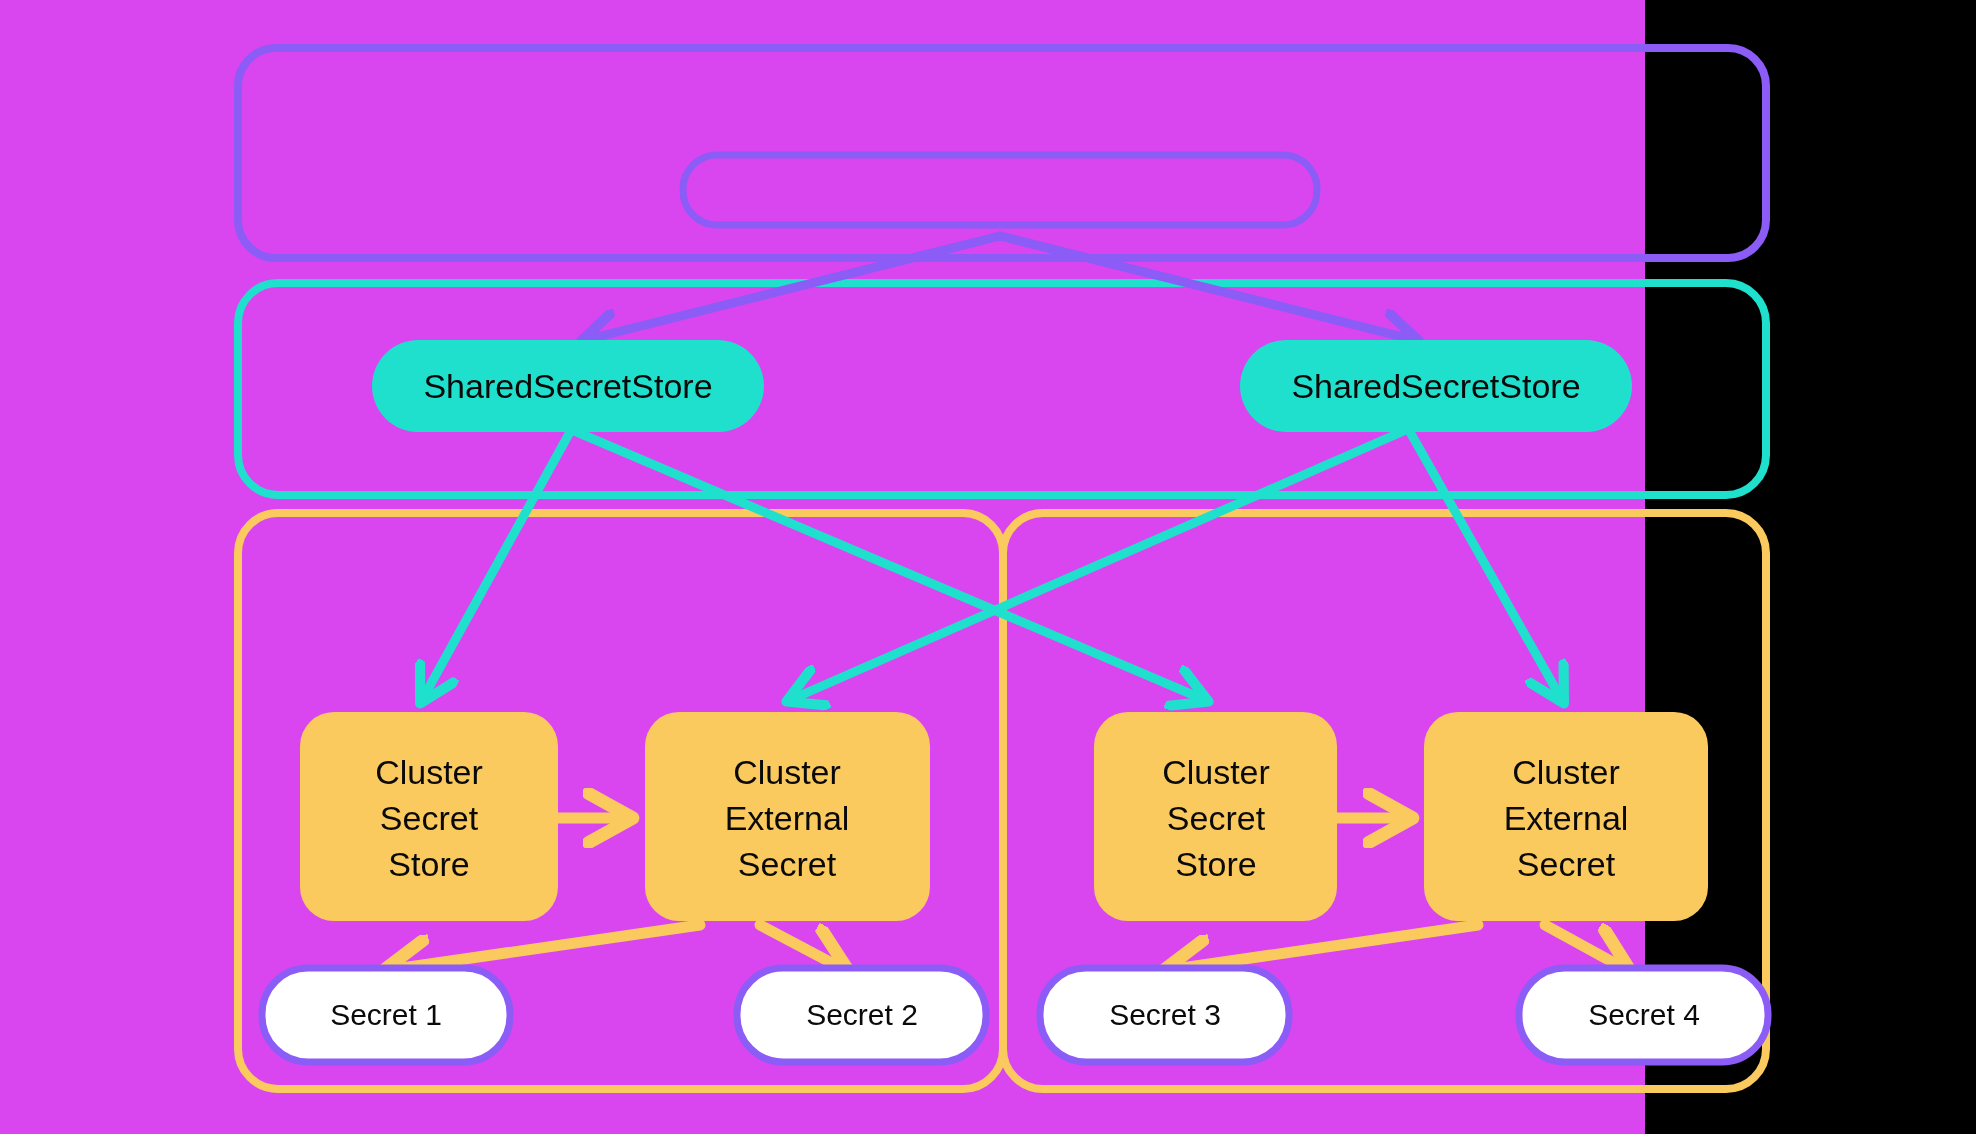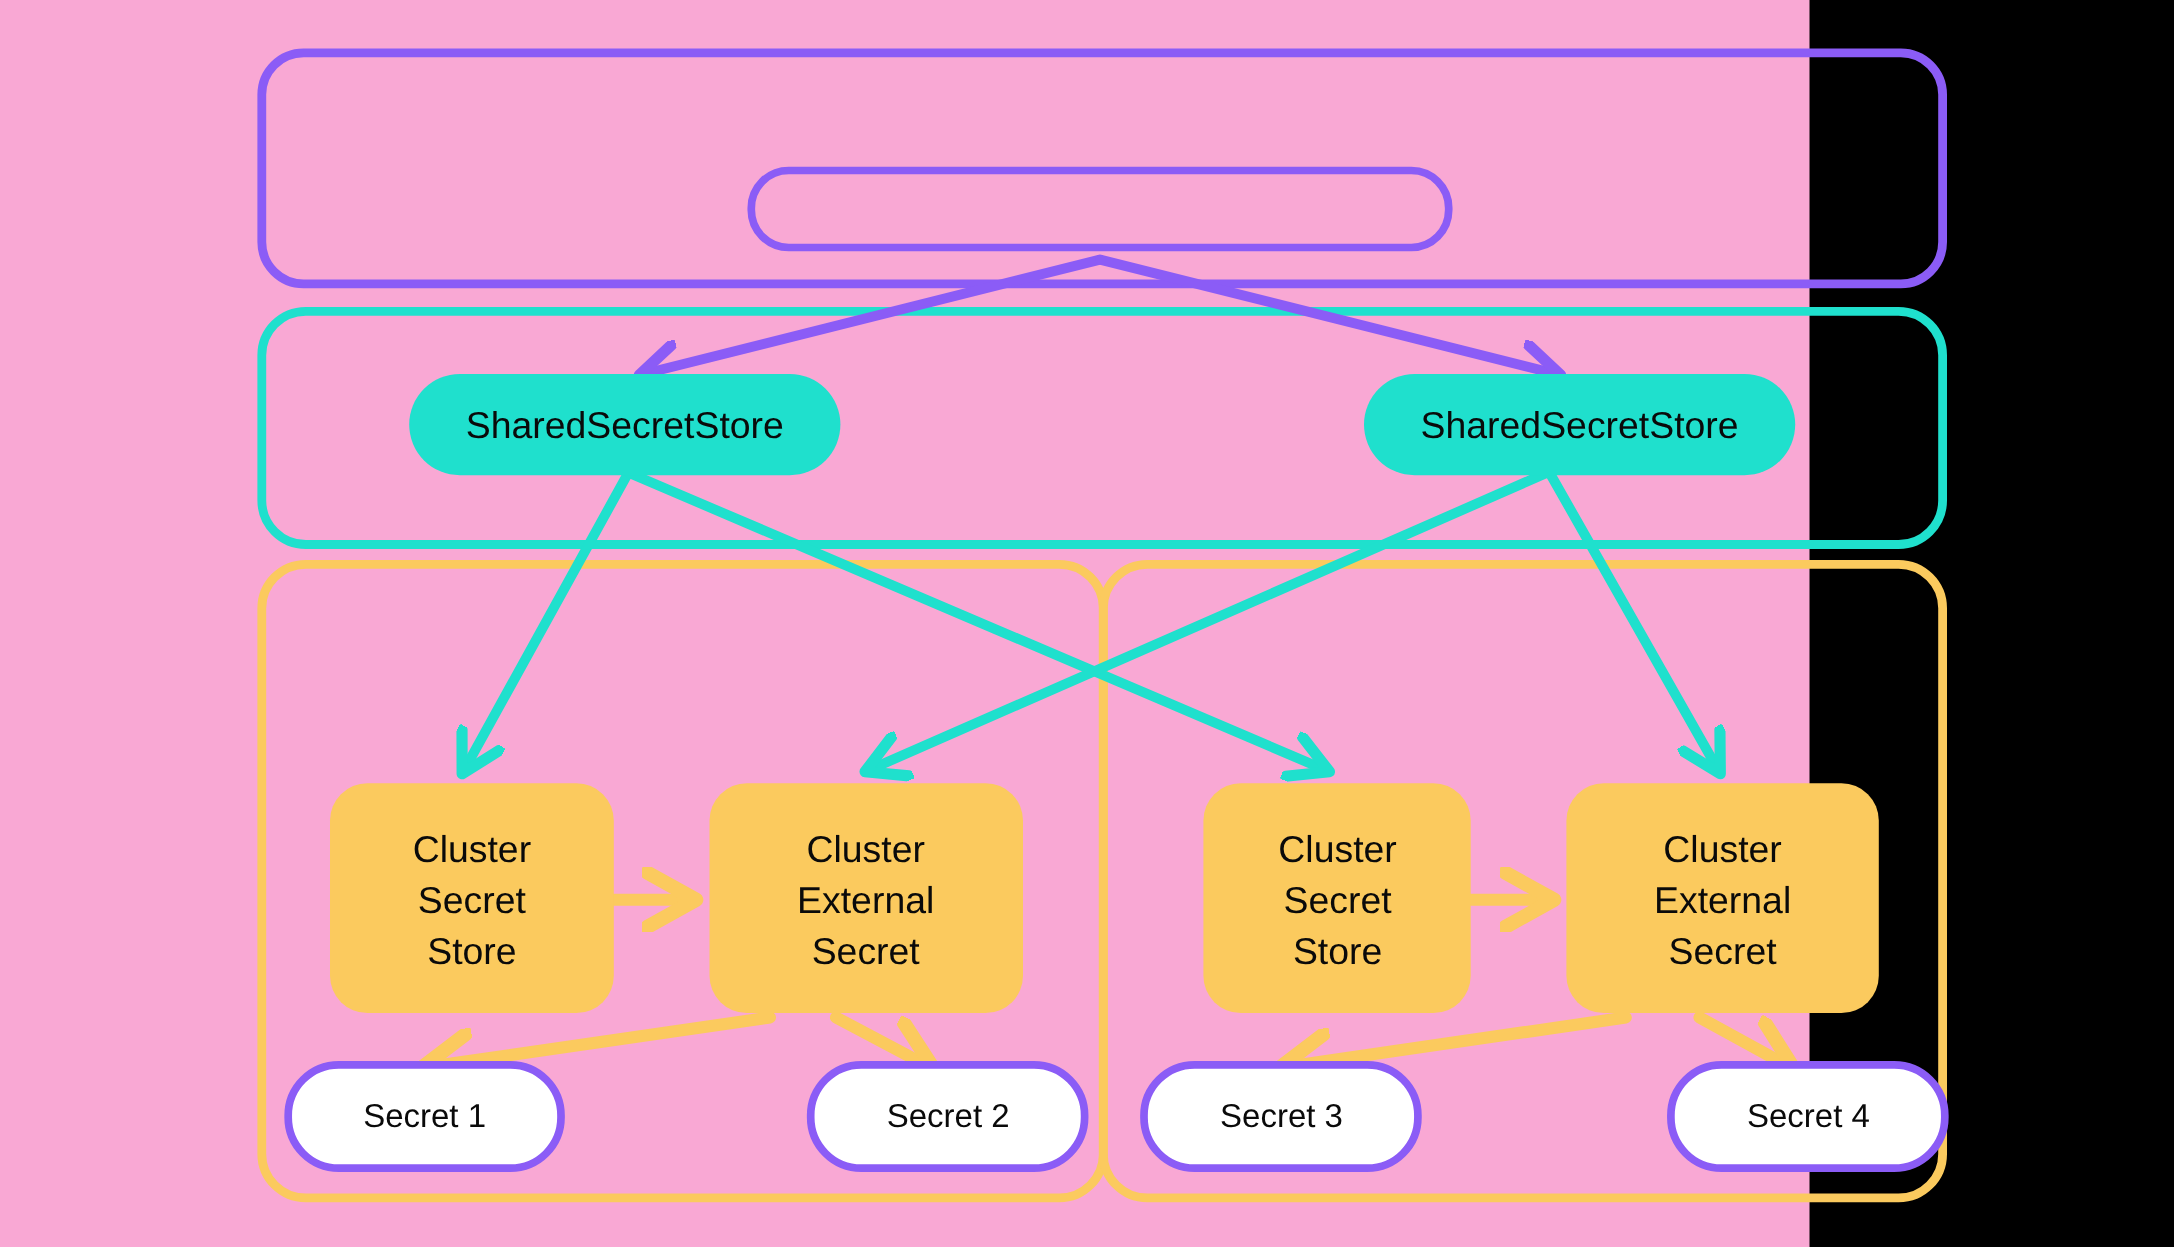--- a/index.html
+++ b/index.html
@@ -11,21 +11,21 @@
   body {
     width: 1976px;
     height: 1134px;
     overflow: hidden;
     font-family: "Liberation Sans", sans-serif;
   }
   #stage {
     position: relative;
     width: 1645px;
     height: 1134px;
-    background: #f9a8d4;
+    background: #d946ef;
   }
   #diagram-svg {
     position: absolute;
     top: 0; left: 0;
     width: 1976px;
     height: 1134px;
     display: block;
   }
   .node-label {
     font-family: "Liberation Sans", sans-serif;

